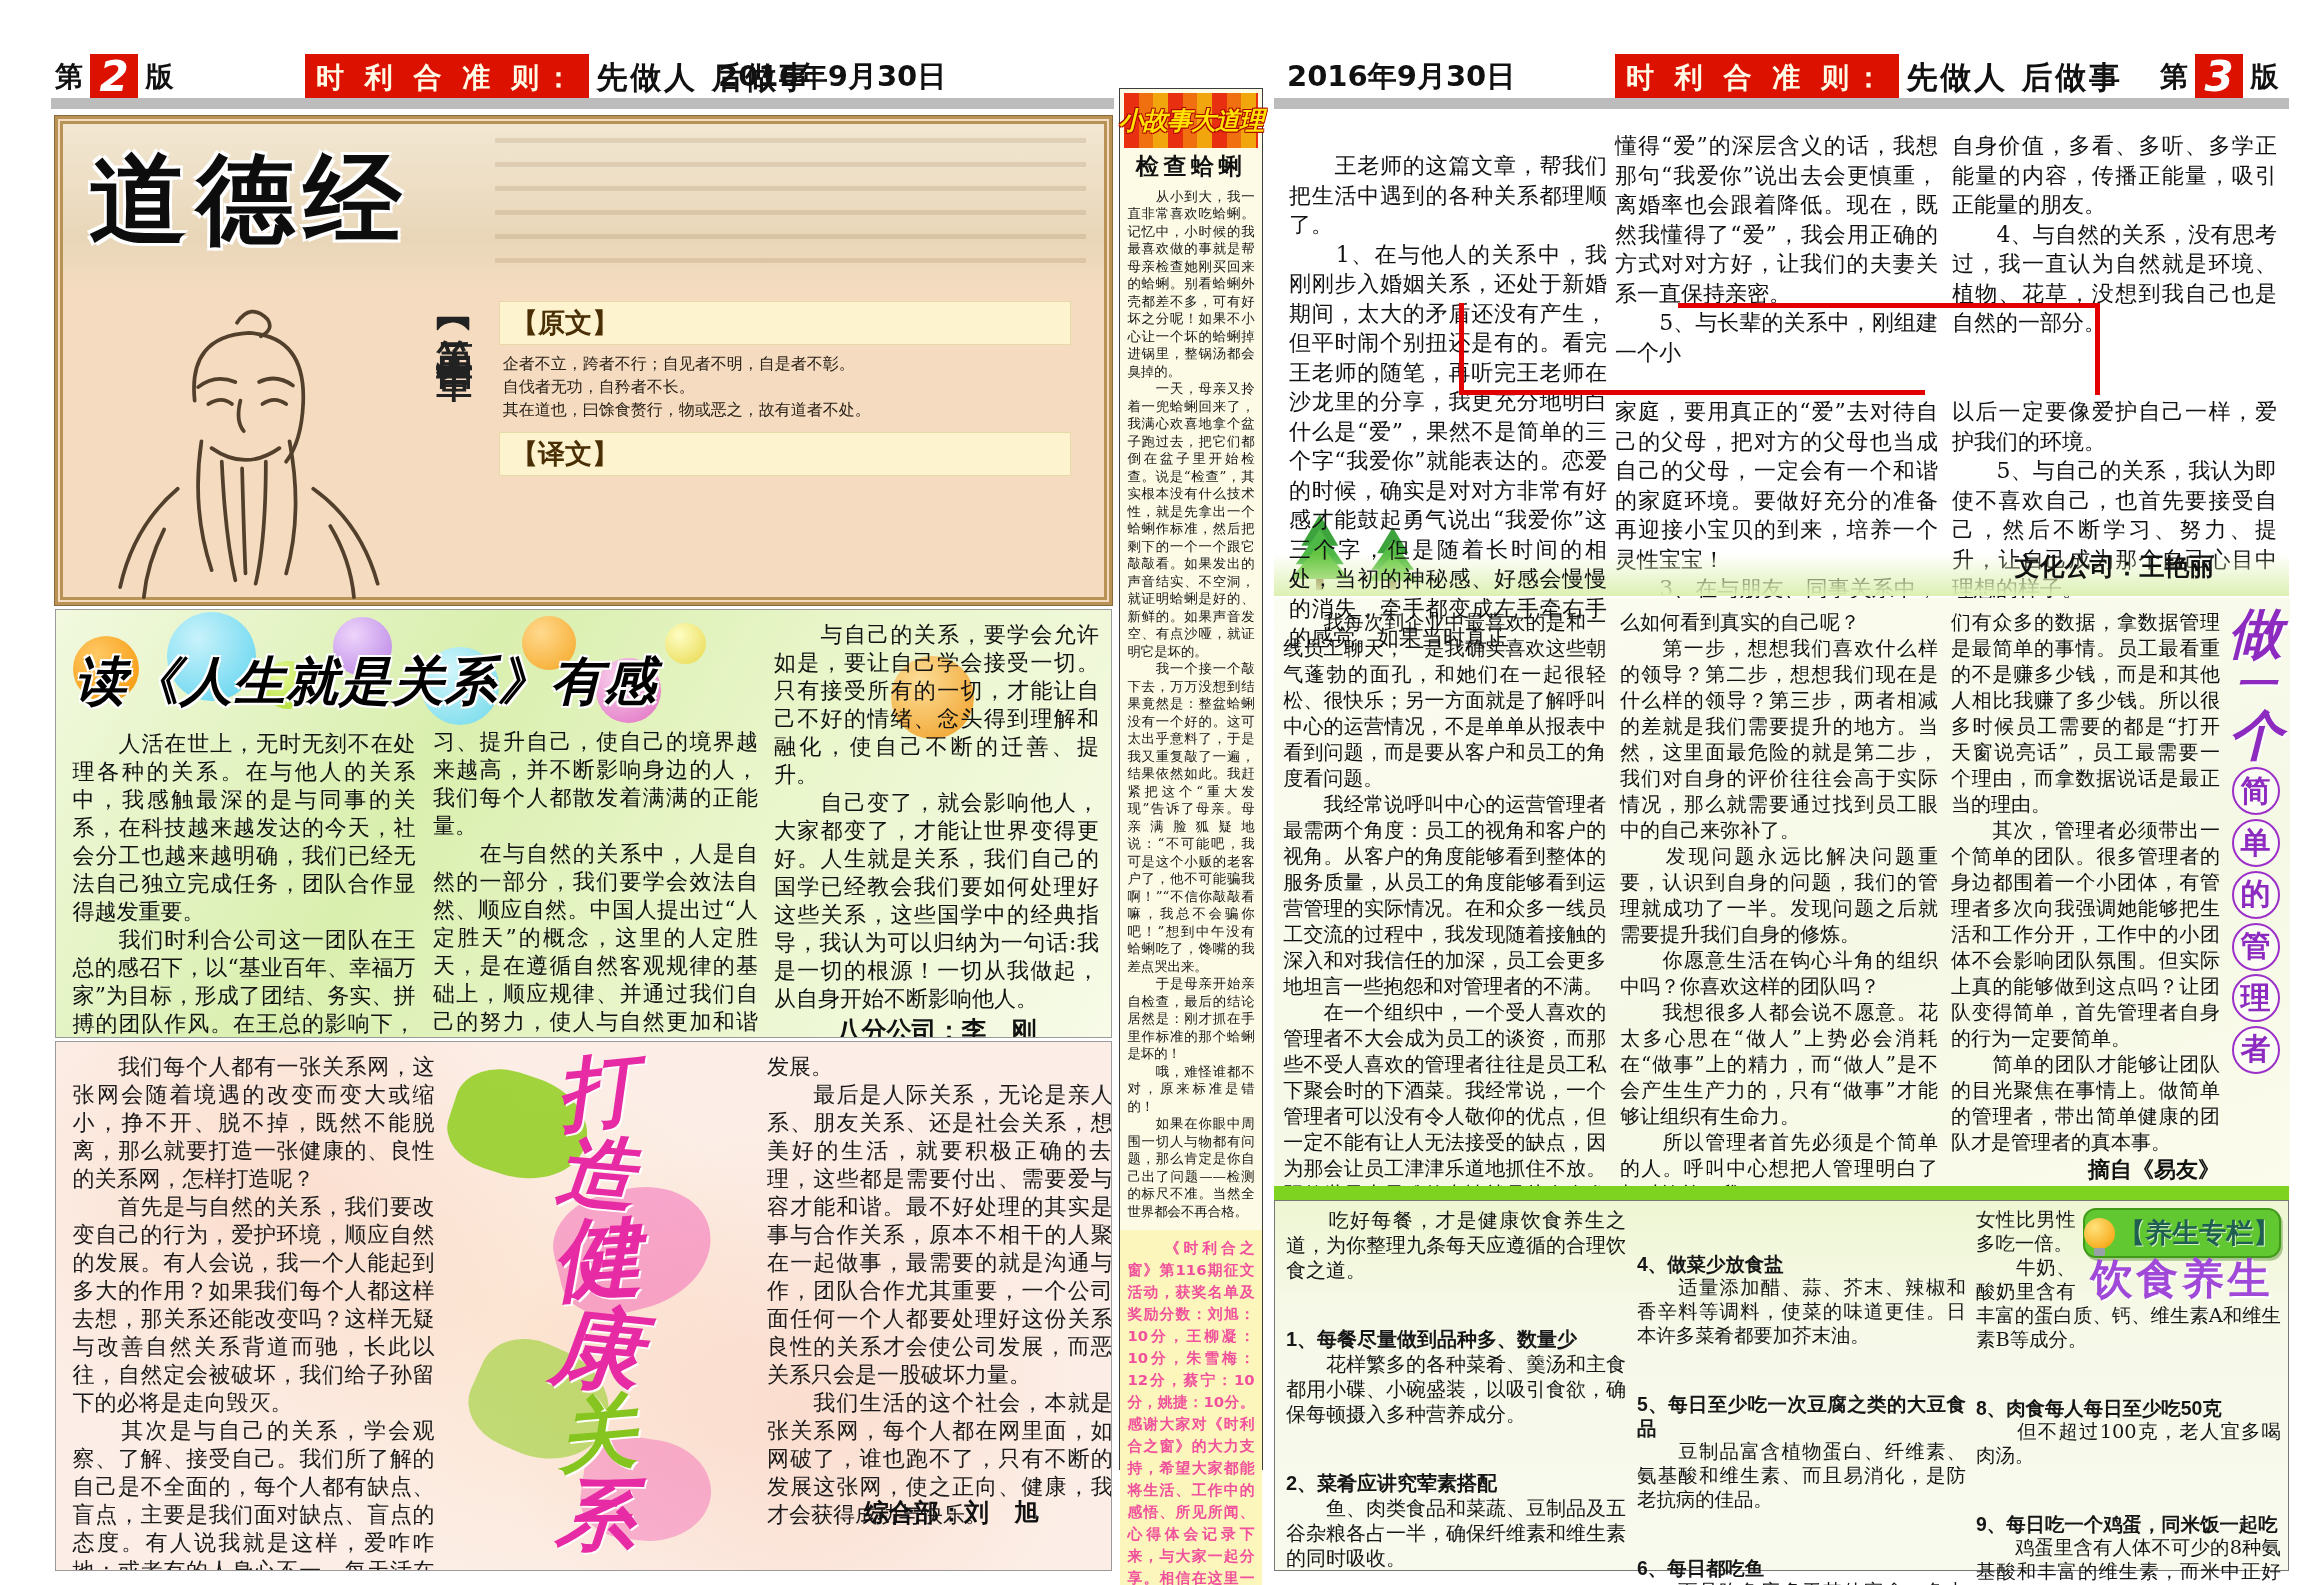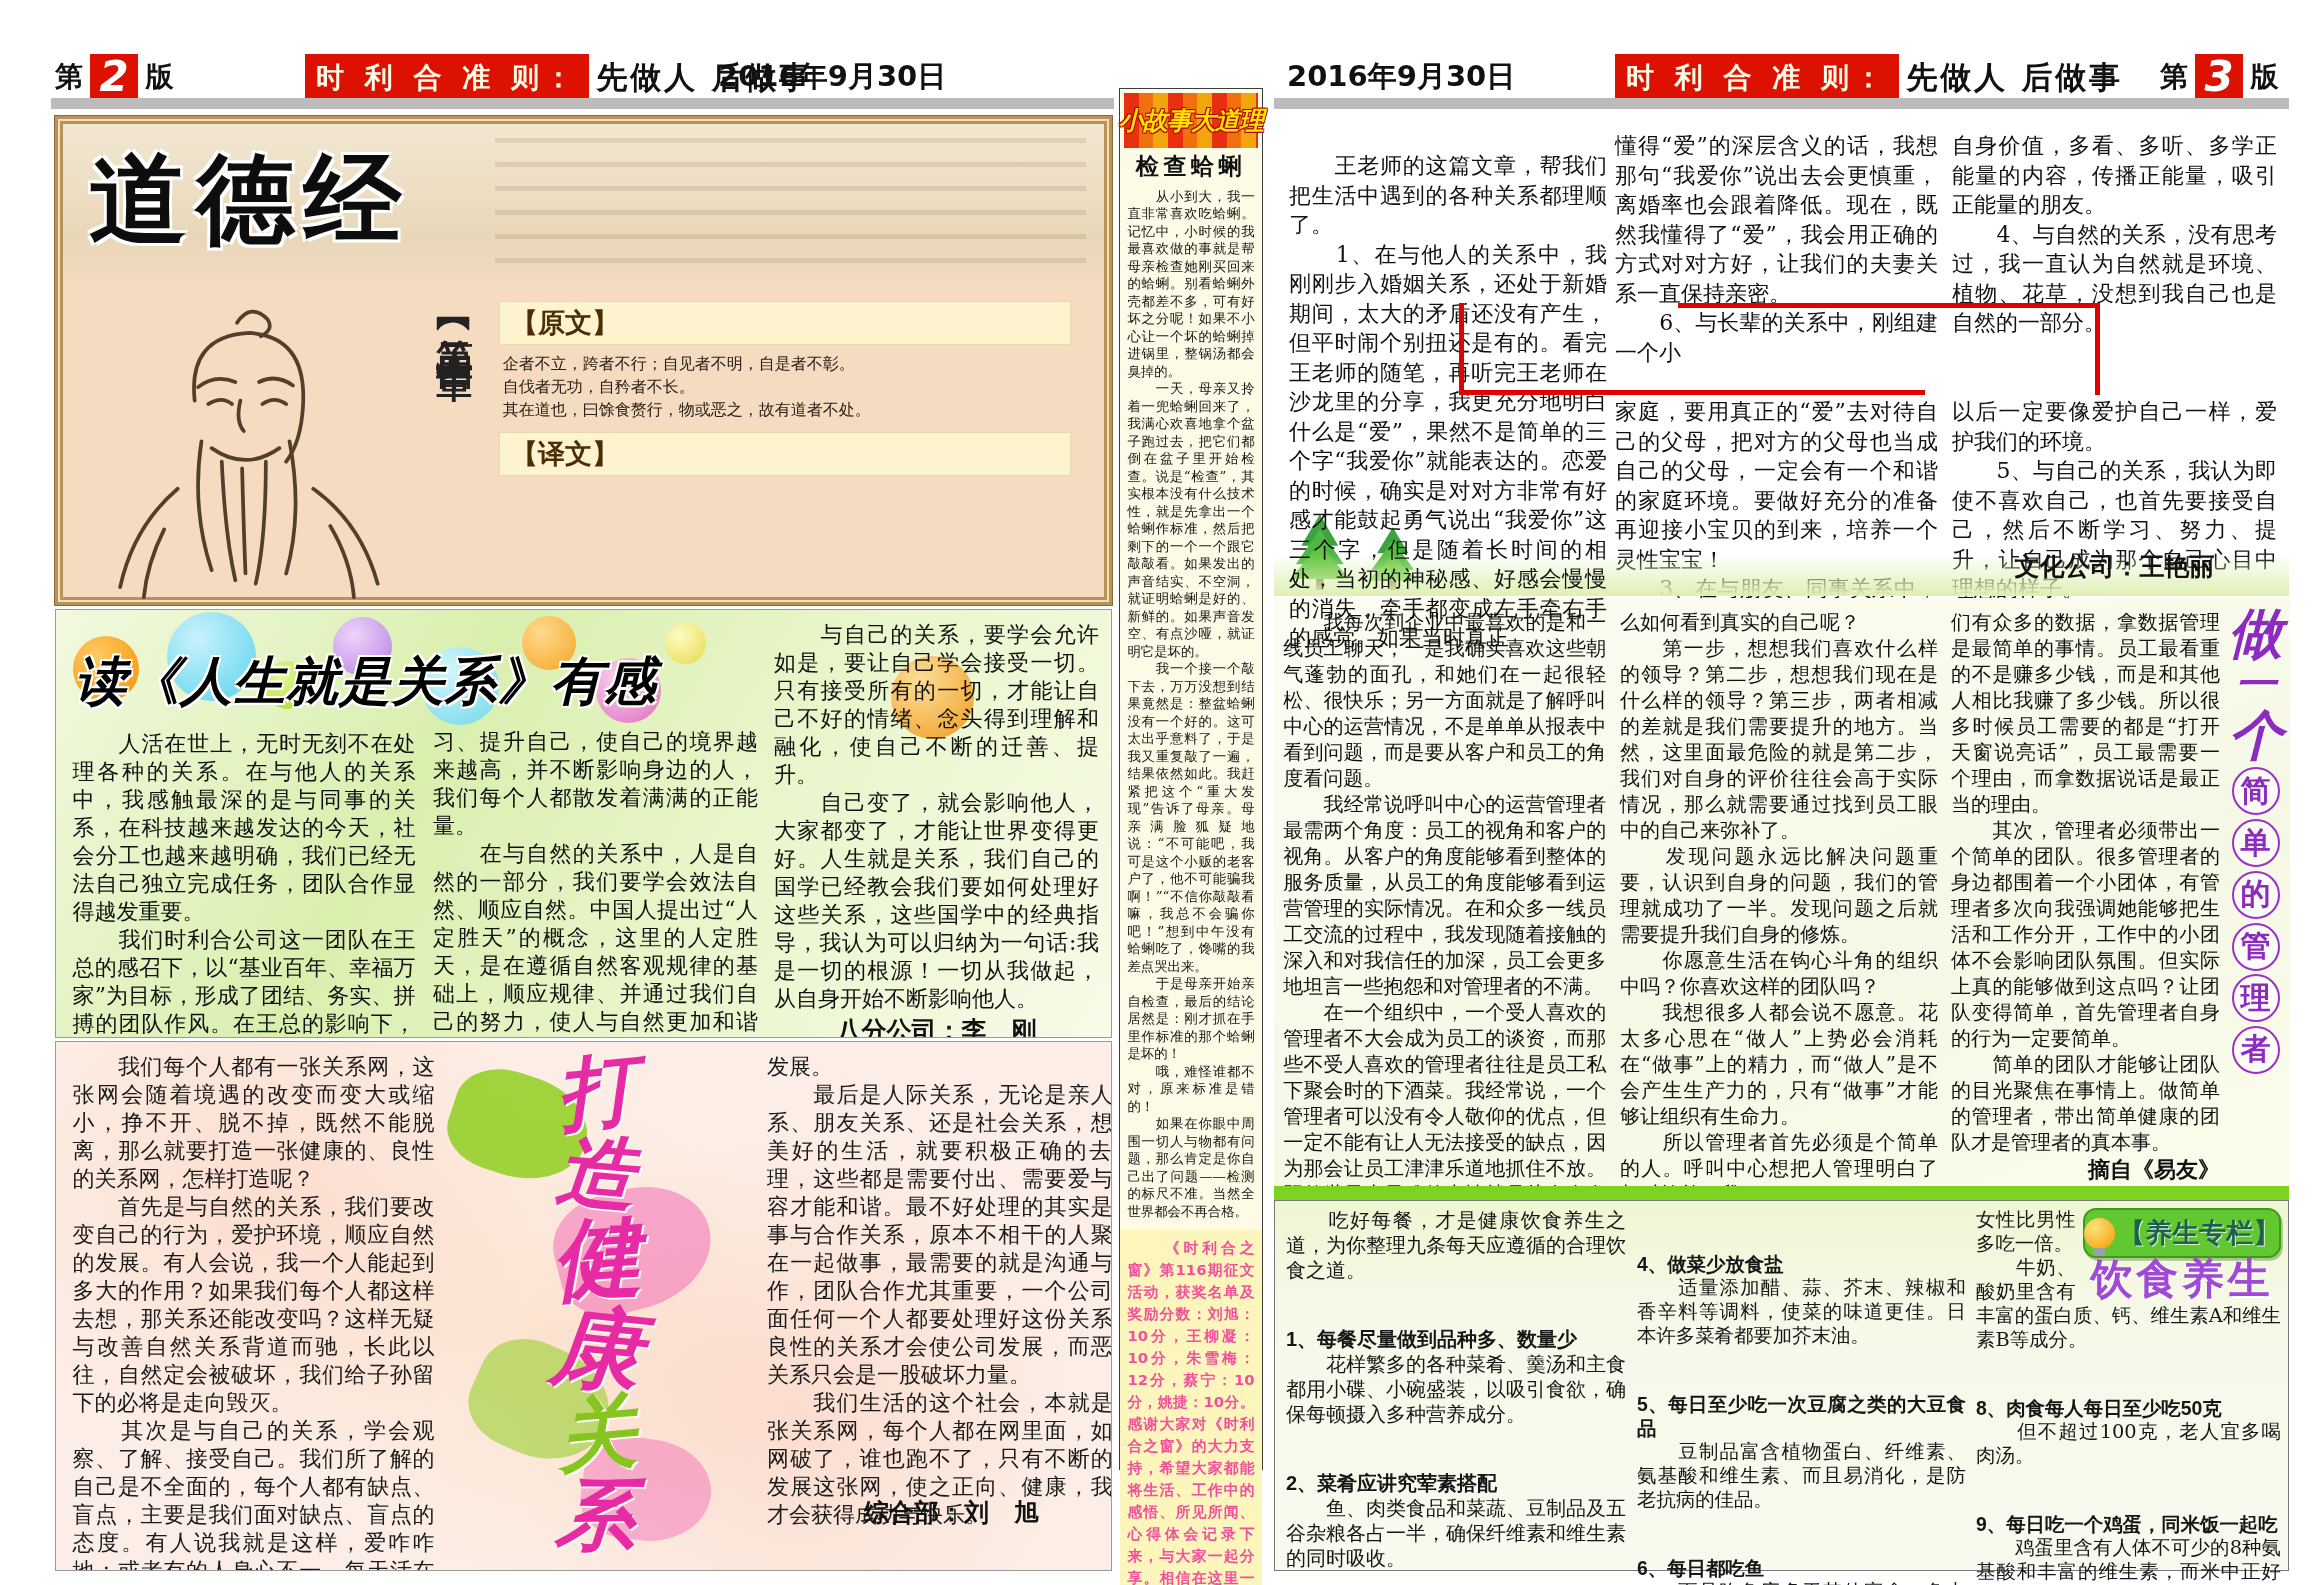--- a/index.html
+++ b/index.html
@@ -251,21 +251,21 @@
         <path d="M42,40 L74,78 L10,78 Z" fill="#63c542"></path>
       <rect x="118" y="74" width="7" height="16" fill="#7a5230"></rect>
       <path d="M121,22 L138,50 L104,50 Z" fill="#3da33d"></path>
         <path d="M121,36 L144,68 L98,68 Z" fill="#57bd45"></path>
         <path d="M121,52 L148,80 L94,80 Z" fill="#6bcb4a"></path>
     </g>
   </svg>
   <div class="col rel-col" style="left:15px;top:13px;width:318px;z-index:1;margin-top:20px;">　　王老师的这篇文章，帮我们把生活中遇到的各种关系都理顺了。
 　　1、在与他人的关系中，我刚刚步入婚姻关系，还处于新婚期间，太大的矛盾还没有产生，但平时闹个别扭还是有的。看完王老师的随笔，再听完王老师在沙龙里的分享，我更充分地明白什么是“爱”，果然不是简单的三个字“我爱你”就能表达的。恋爱的时候，确实是对对方非常有好感才能鼓起勇气说出“我爱你”这三个字，但是随着长时间的相处，当初的神秘感、好感会慢慢的消失，牵手都变成左手牵右手的感觉。如果当时真正</div>
   <div class="col rel-col" style="left:341px;top:13px;width:323px;">懂得“爱”的深层含义的话，我想那句“我爱你”说出去会更慎重，离婚率也会跟着降低。现在，既然我懂得了“爱”，我会用正确的方式对对方好，让我们的夫妻关系一直保持亲密。
-　　6、与长辈的关系中，刚组建一个小</div>
+　　5、与长辈的关系中，刚组建一个小</div>
   <div class="col rel-col" style="left:341px;top:279px;width:323px;">家庭，要用真正的“爱”去对待自己的父母，把对方的父母也当成自己的父母，一定会有一个和谐的家庭环境。要做好充分的准备再迎接小宝贝的到来，培养一个灵性宝宝！
 　　3、在与朋友、同事关系中，要提高</div>
   <div class="col rel-col" style="left:678px;top:13px;width:325px;">自身价值，多看、多听、多学正能量的内容，传播正能量，吸引正能量的朋友。
 　　4、与自然的关系，没有思考过，我一直认为自然就是环境、植物、花草，没想到我自己也是自然的一部分。</div>
   <div class="col rel-col" style="left:678px;top:279px;width:325px;">以后一定要像爱护自己一样，爱护我们的环境。
 　　5、与自己的关系，我认为即使不喜欢自己，也首先要接受自己，然后不断学习、努力、提升，让自己成为那个自己心目中理想的样子。</div>
   <div class="rel-frame frame-a"></div>
   <div class="rel-frame frame-b"></div>
   <div class="grass-strip"></div>
   <div class="abs sign" style="left:678px;top:432px;width:325px;text-align:center;z-index:2;">文化公司：王艳丽</div>

